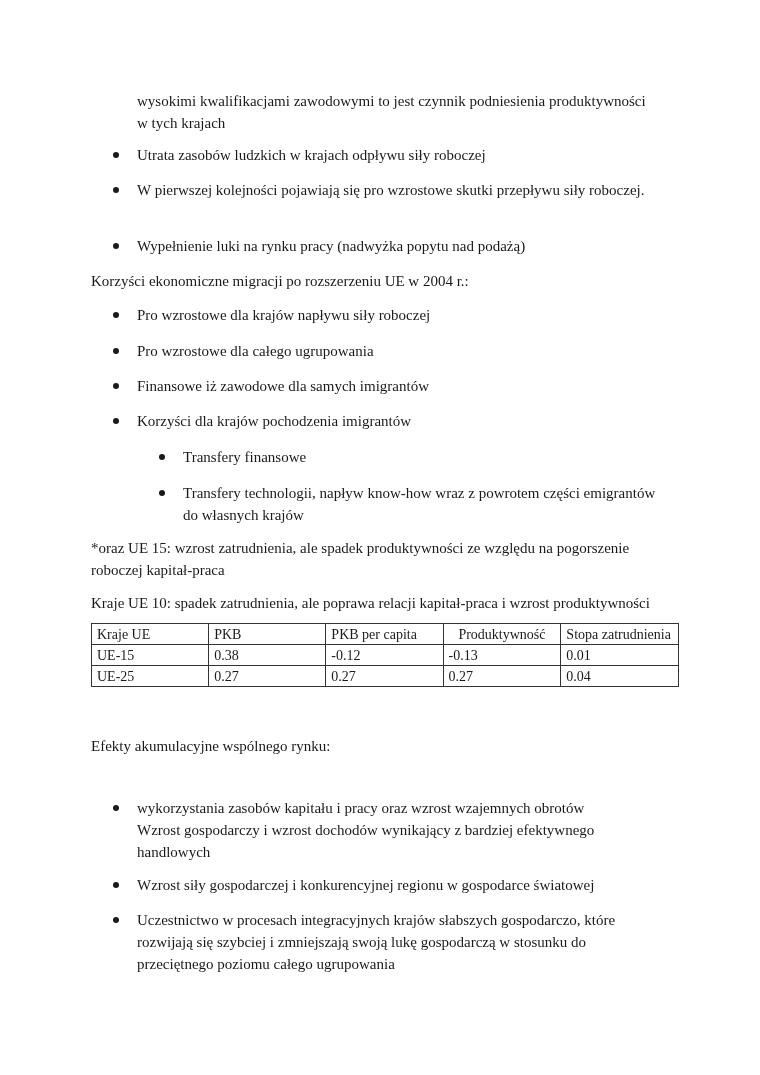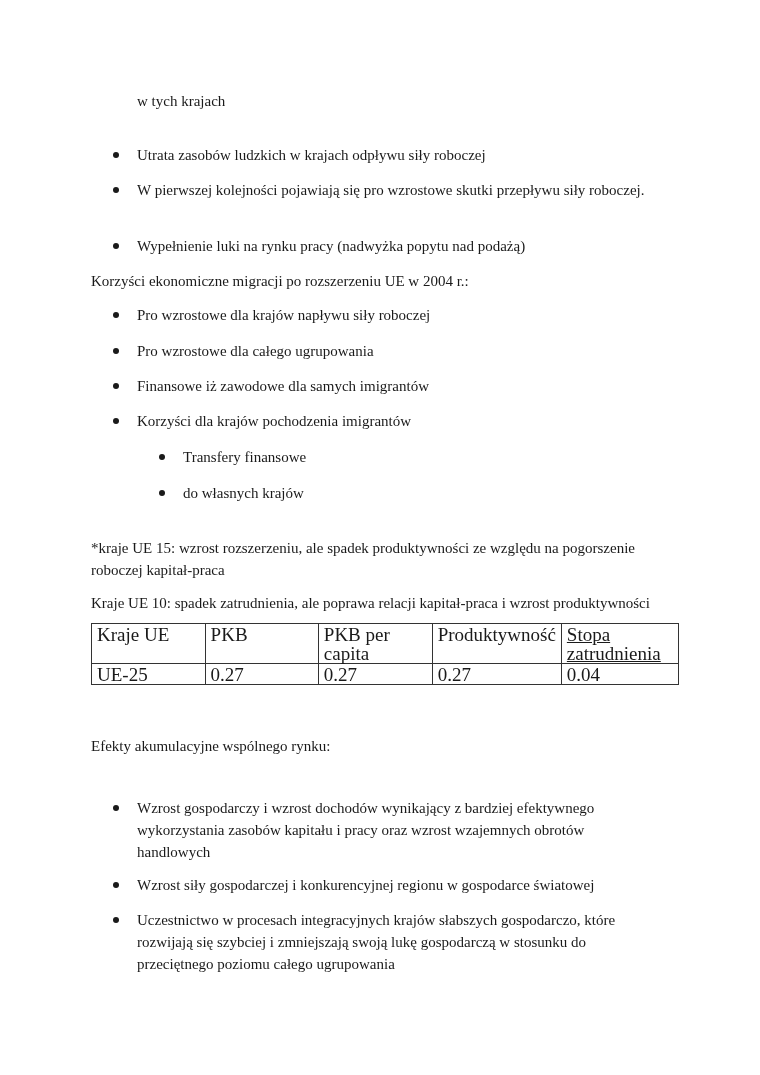--- a/index.html
+++ b/index.html
@@ -13,35 +13,36 @@
     .bullet-item { position: absolute; left: 113px; width: 560px; line-height: 22px; }
     .bullet-item .dot {
       position: absolute; left: 0; top: 8px; width: 6px; height: 6px;
       border-radius: 50%; background: #1a1a1a;
     }
     .bullet-item .txt { position: absolute; left: 24px; width: 540px; }
     .bullet-item.l2 { left: 159px; width: 520px; }
     .bullet-item.l2 .txt { width: 500px; }
     table.data-table {
       position: absolute; left: 91px; top: 623px; width: 588px;
-      border-collapse: collapse; font-family: "Liberation Serif", serif; font-size: 19px;
+      border-collapse: collapse; font-family: "Liberation Serif", serif; font-size: 14px;
     }
     table.data-table td {
       border: 1px solid #333; vertical-align: top; padding: 1px 5px 0 5px;
       line-height: 19px;
     }
     .c0 { width: 107px; } .c1 { width: 107px; } .c2 { width: 107px; }
-    .c3 { width: 107px; } .c4 { width: 107px; text-decoration: underline; }
+    .c3 { width: 107px; text-align: center; } .c4 { width: 107px; }
   </style>
 </head>
 <body>
 
 <div class="page">
 
   <div class="line-block" style="left:137px; top:90px; width:560px;">
+    <div>wysokimi kwalifikacjami zawodowymi to jest czynnik podniesienia produktywności</div>
     <div>w tych krajach</div>
   </div>
 
   <div class="bullet-item" style="top:144px;">
     <span class="dot"></span>
     <div class="txt">
         <div>Utrata zasobów ludzkich w krajach odpływu siły roboczej</div>
       </div>
   </div>
   <div class="bullet-item" style="top:179px;">
@@ -86,56 +87,64 @@
 
   <div class="bullet-item l2" style="top:446px;">
     <span class="dot"></span>
     <div class="txt">
         <div>Transfery finansowe</div>
       </div>
   </div>
   <div class="bullet-item l2" style="top:482px;">
     <span class="dot"></span>
     <div class="txt">
+      <div>Transfery technologii, napływ know-how wraz z powrotem części emigrantów</div>
       <div>do własnych krajów</div>
     </div>
   </div>
 
   <div class="para" style="top:537px;">
-    <div>*kraje UE 15: wzrost rozszerzeniu, ale spadek produktywności ze względu na pogorszenie</div>
+    <div>*oraz UE 15: wzrost zatrudnienia, ale spadek produktywności ze względu na pogorszenie</div>
     <div>roboczej kapitał-praca</div>
   </div>
   <div class="para" style="top:592px; width:620px;">Kraje UE 10: spadek zatrudnienia, ale poprawa relacji kapitał-praca i wzrost produktywności</div>
 
   <table class="data-table">
     <tbody>
         <tr>
       <td class="c0">Kraje UE</td>
       <td class="c1">PKB</td>
       <td class="c2">PKB per capita</td>
       <td class="c3">Produktywność</td>
       <td class="c4">Stopa zatrudnienia</td>
+    </tr>
+    <tr>
+      <td>UE-15</td>
+      <td>0.38</td>
+      <td>-0.12</td>
+      <td>-0.13</td>
+      <td>0.01</td>
     </tr>
     <tr>
       <td>UE-25</td>
       <td>0.27</td>
       <td>0.27</td>
       <td>0.27</td>
       <td>0.04</td>
     </tr>
   </tbody>
     </table>
 
   <div class="para" style="top:735px;">Efekty akumulacyjne wspólnego rynku:</div>
 
   <div class="bullet-item" style="top:797px;">
     <span class="dot"></span>
     <div class="txt">
+      <div>wykorzystania zasobów kapitału i pracy oraz wzrost wzajemnych obrotów</div>
       <div>Wzrost gospodarczy i wzrost dochodów wynikający z bardziej efektywnego</div>
-      <div>wykorzystania zasobów kapitału i pracy oraz wzrost wzajemnych obrotów</div>
       <div>handlowych</div>
     </div>
   </div>
   <div class="bullet-item" style="top:874px;">
     <span class="dot"></span>
     <div class="txt">
         <div>Wzrost siły gospodarczej i konkurencyjnej regionu w gospodarce światowej</div>
       </div>
   </div>
   <div class="bullet-item" style="top:909px;">

